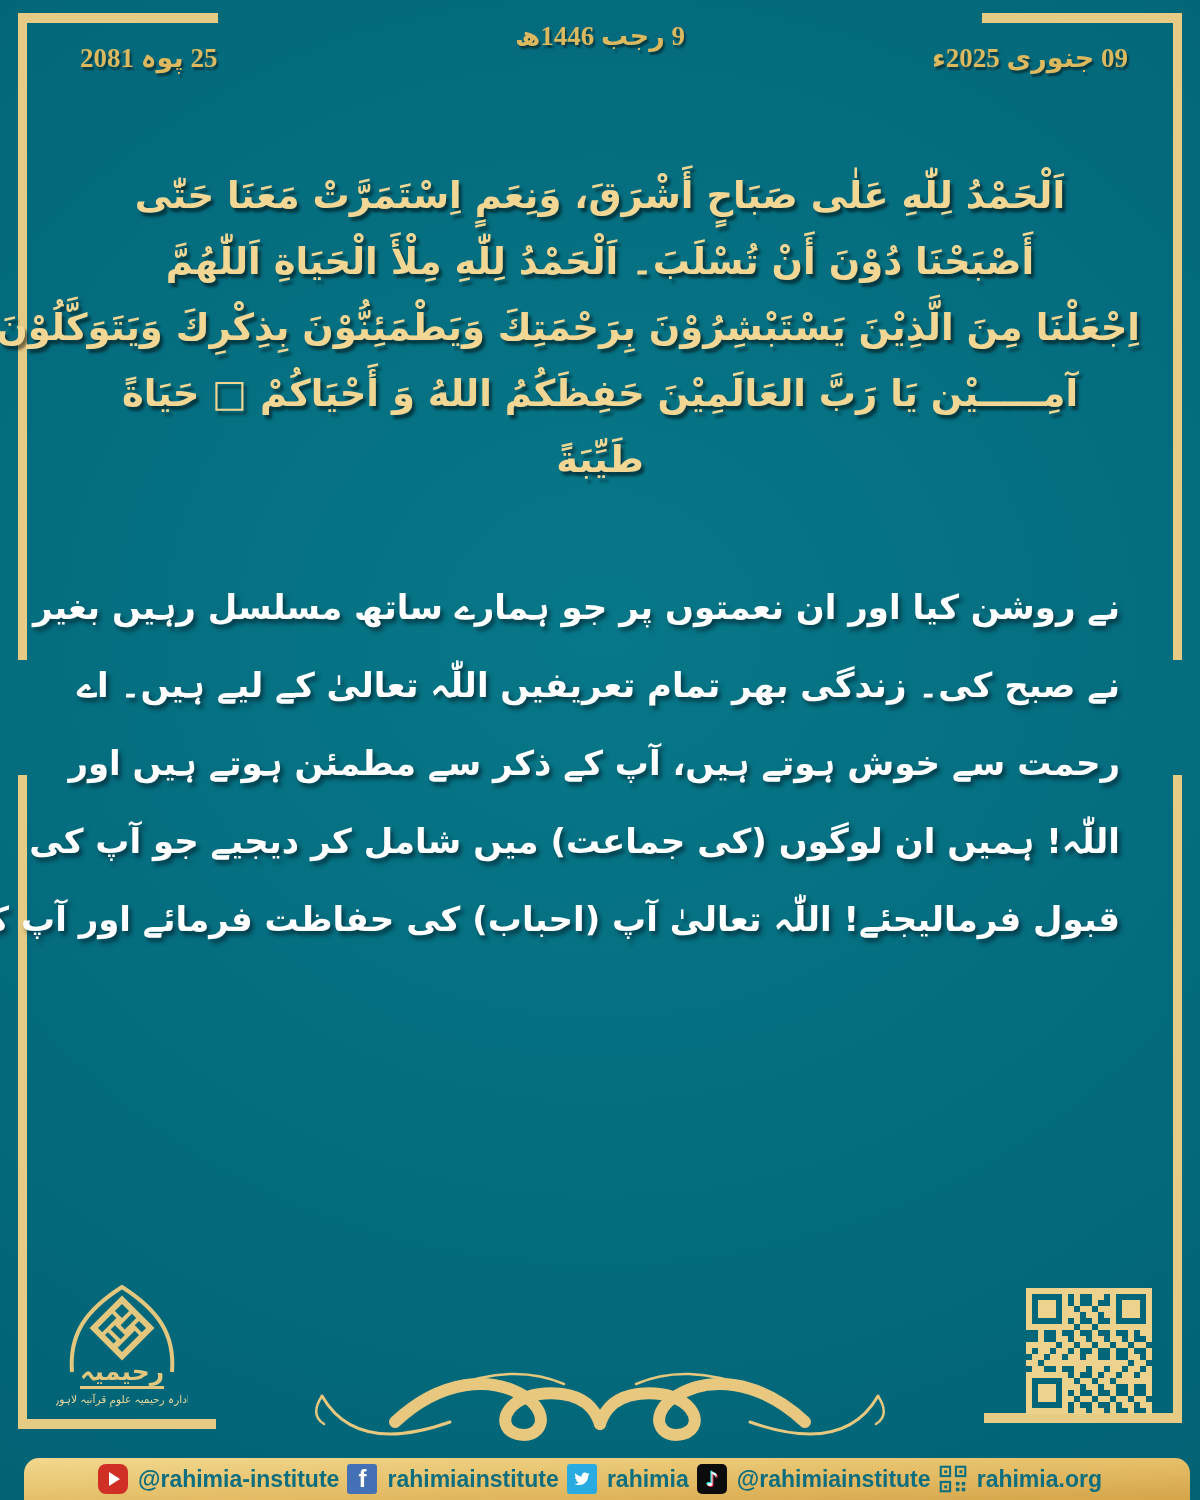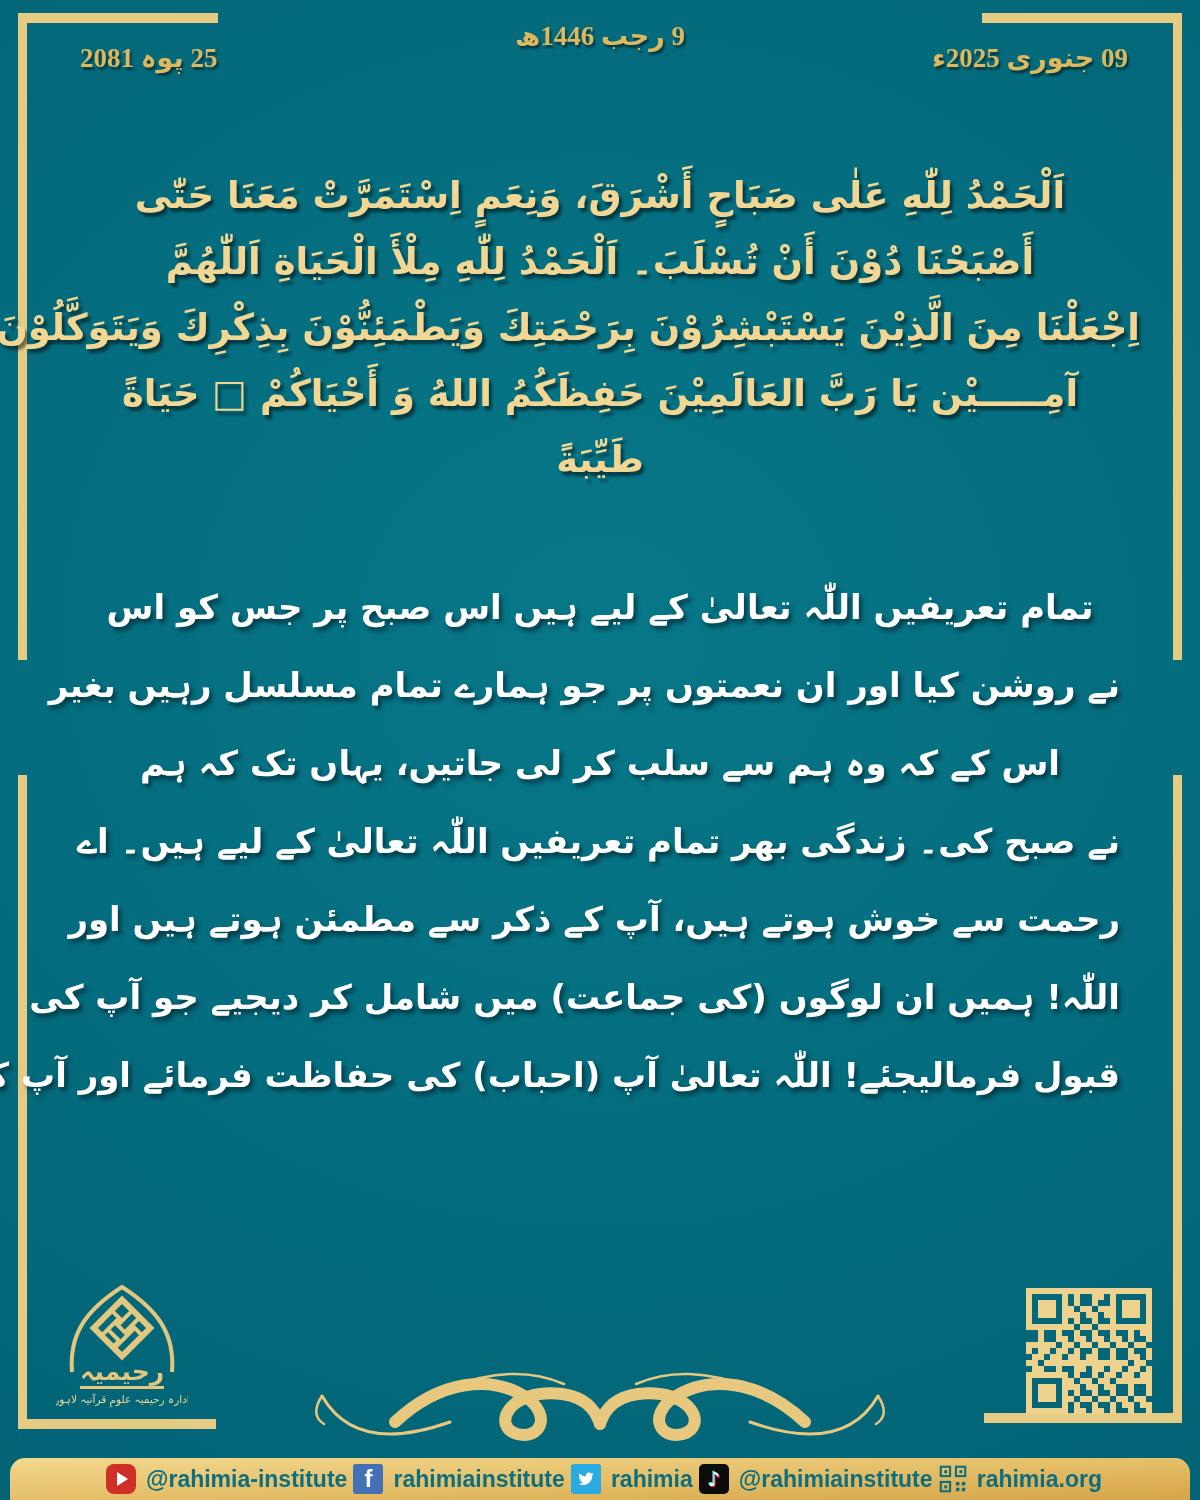--- a/index.html
+++ b/index.html
@@ -39,25 +39,25 @@
     text-shadow:3px 4px 4px rgba(0,25,35,.6);}
   .urdu div{white-space:nowrap;}
   
   .logo{position:absolute;left:56px;top:1276px;width:132px;height:136px;}
   
   .flourish{position:absolute;left:300px;top:1360px;width:600px;height:92px;}
   
   .qr{position:absolute;left:1026px;top:1288px;width:126px;height:126px;}
   .qr-grid{position:relative;width:126px;height:126px;}
   
-  .footer{position:absolute;left:10px;right:10px;bottom:0;height:42px;
+  .footer{position:absolute;left:24px;right:10px;bottom:0;height:42px;
     border-radius:15px 15px 0 0;
     background:linear-gradient(178deg,#f2d88e 0%,#e4bd66 55%,#d5a449 100%);
     display:flex;align-items:center;justify-content:space-between;
-    padding:0 88px 0 96px;box-sizing:border-box;}
+    padding:0 88px 0 74px;box-sizing:border-box;}
   .social{display:flex;align-items:center;gap:10px;cursor:pointer;}
   .social .label{color:#0d6e7f;font-weight:bold;font-size:23px;
     font-family:"Liberation Sans","DejaVu Sans",sans-serif;}
   .badge{width:30px;height:30px;display:flex;align-items:center;justify-content:center;flex:0 0 auto;}
   .yt{background:#cf2f24;border-radius:8px;}
   .yt .tri{width:0;height:0;border-left:11px solid #fff;border-top:7px solid transparent;border-bottom:7px solid transparent;margin-left:3px;}
   .fb{background:#4470b5;border-radius:3px;color:#fff;font-weight:bold;font-size:24px;font-family:"Liberation Sans",sans-serif;}
   .tw{background:#29aae1;border-radius:3px;}
   .tk{background:#0c0c0c;border-radius:5px;color:#fff;font-size:20px;
     text-shadow:-1px -1px 0 #25f4ee,1px 1px 0 #fe2c55;}
@@ -84,23 +84,21 @@
 
   <div class="arabic" dir="rtl">
     <div>اَلْحَمْدُ لِلّٰهِ عَلٰی صَبَاحٍ أَشْرَقَ، وَنِعَمٍ اِسْتَمَرَّتْ مَعَنَا حَتّٰی</div>
     <div>أَصْبَحْنَا دُوْنَ أَنْ تُسْلَبَ۔ اَلْحَمْدُ لِلّٰهِ مِلْأَ الْحَيَاةِ اَللّٰهُمَّ</div>
     <div>اِجْعَلْنَا مِنَ الَّذِيْنَ يَسْتَبْشِرُوْنَ بِرَحْمَتِكَ وَيَطْمَئِنُّوْنَ بِذِكْرِكَ وَيَتَوَكَّلُوْنَ عَلَيْكَ</div>
     <div>آمِـــــيْن يَا رَبَّ العَالَمِيْنَ حَفِظَكُمُ اللهُ وَ أَحْيَاكُمْ □ حَيَاةً</div>
     <div>طَيِّبَةً</div>
   </div>
 
   <div class="urdu" dir="rtl">
-    <div>تمام تعریفیں اللّٰہ تعالیٰ کے لیے ہیں اس صبح پر جس کو اس</div>
-    <div>نے روشن کیا اور ان نعمتوں پر جو ہمارے تمام مسلسل رہیں بغیر</div>
-    <div>اس کے کہ وہ ہم سے سلب کر لی جاتیں، یہاں تک کہ ہم</div>
+    <div>نے روشن کیا اور ان نعمتوں پر جو ہمارے ساتھ مسلسل رہیں بغیر</div>
     <div>نے صبح کی۔ زندگی بھر تمام تعریفیں اللّٰہ تعالیٰ کے لیے ہیں۔ اے</div>
     <div>رحمت سے خوش ہوتے ہیں، آپ کے ذکر سے مطمئن ہوتے ہیں اور</div>
     <div>اللّٰہ! ہمیں ان لوگوں (کی جماعت) میں شامل کر دیجیے جو آپ کی</div>
     <div>قبول فرمالیجئے! اللّٰہ تعالیٰ آپ (احباب) کی حفاظت فرمائے اور آپ کو</div>
   </div>
 
   <div class="logo">
     <svg viewBox="0 0 132 136" width="132" height="136">
       <path d="M16,96 C13,58 30,34 66,11 C102,34 119,58 116,96" fill="none" stroke="#e3c77e" stroke-width="4"></path>
       <g transform="rotate(45 66 52)">

